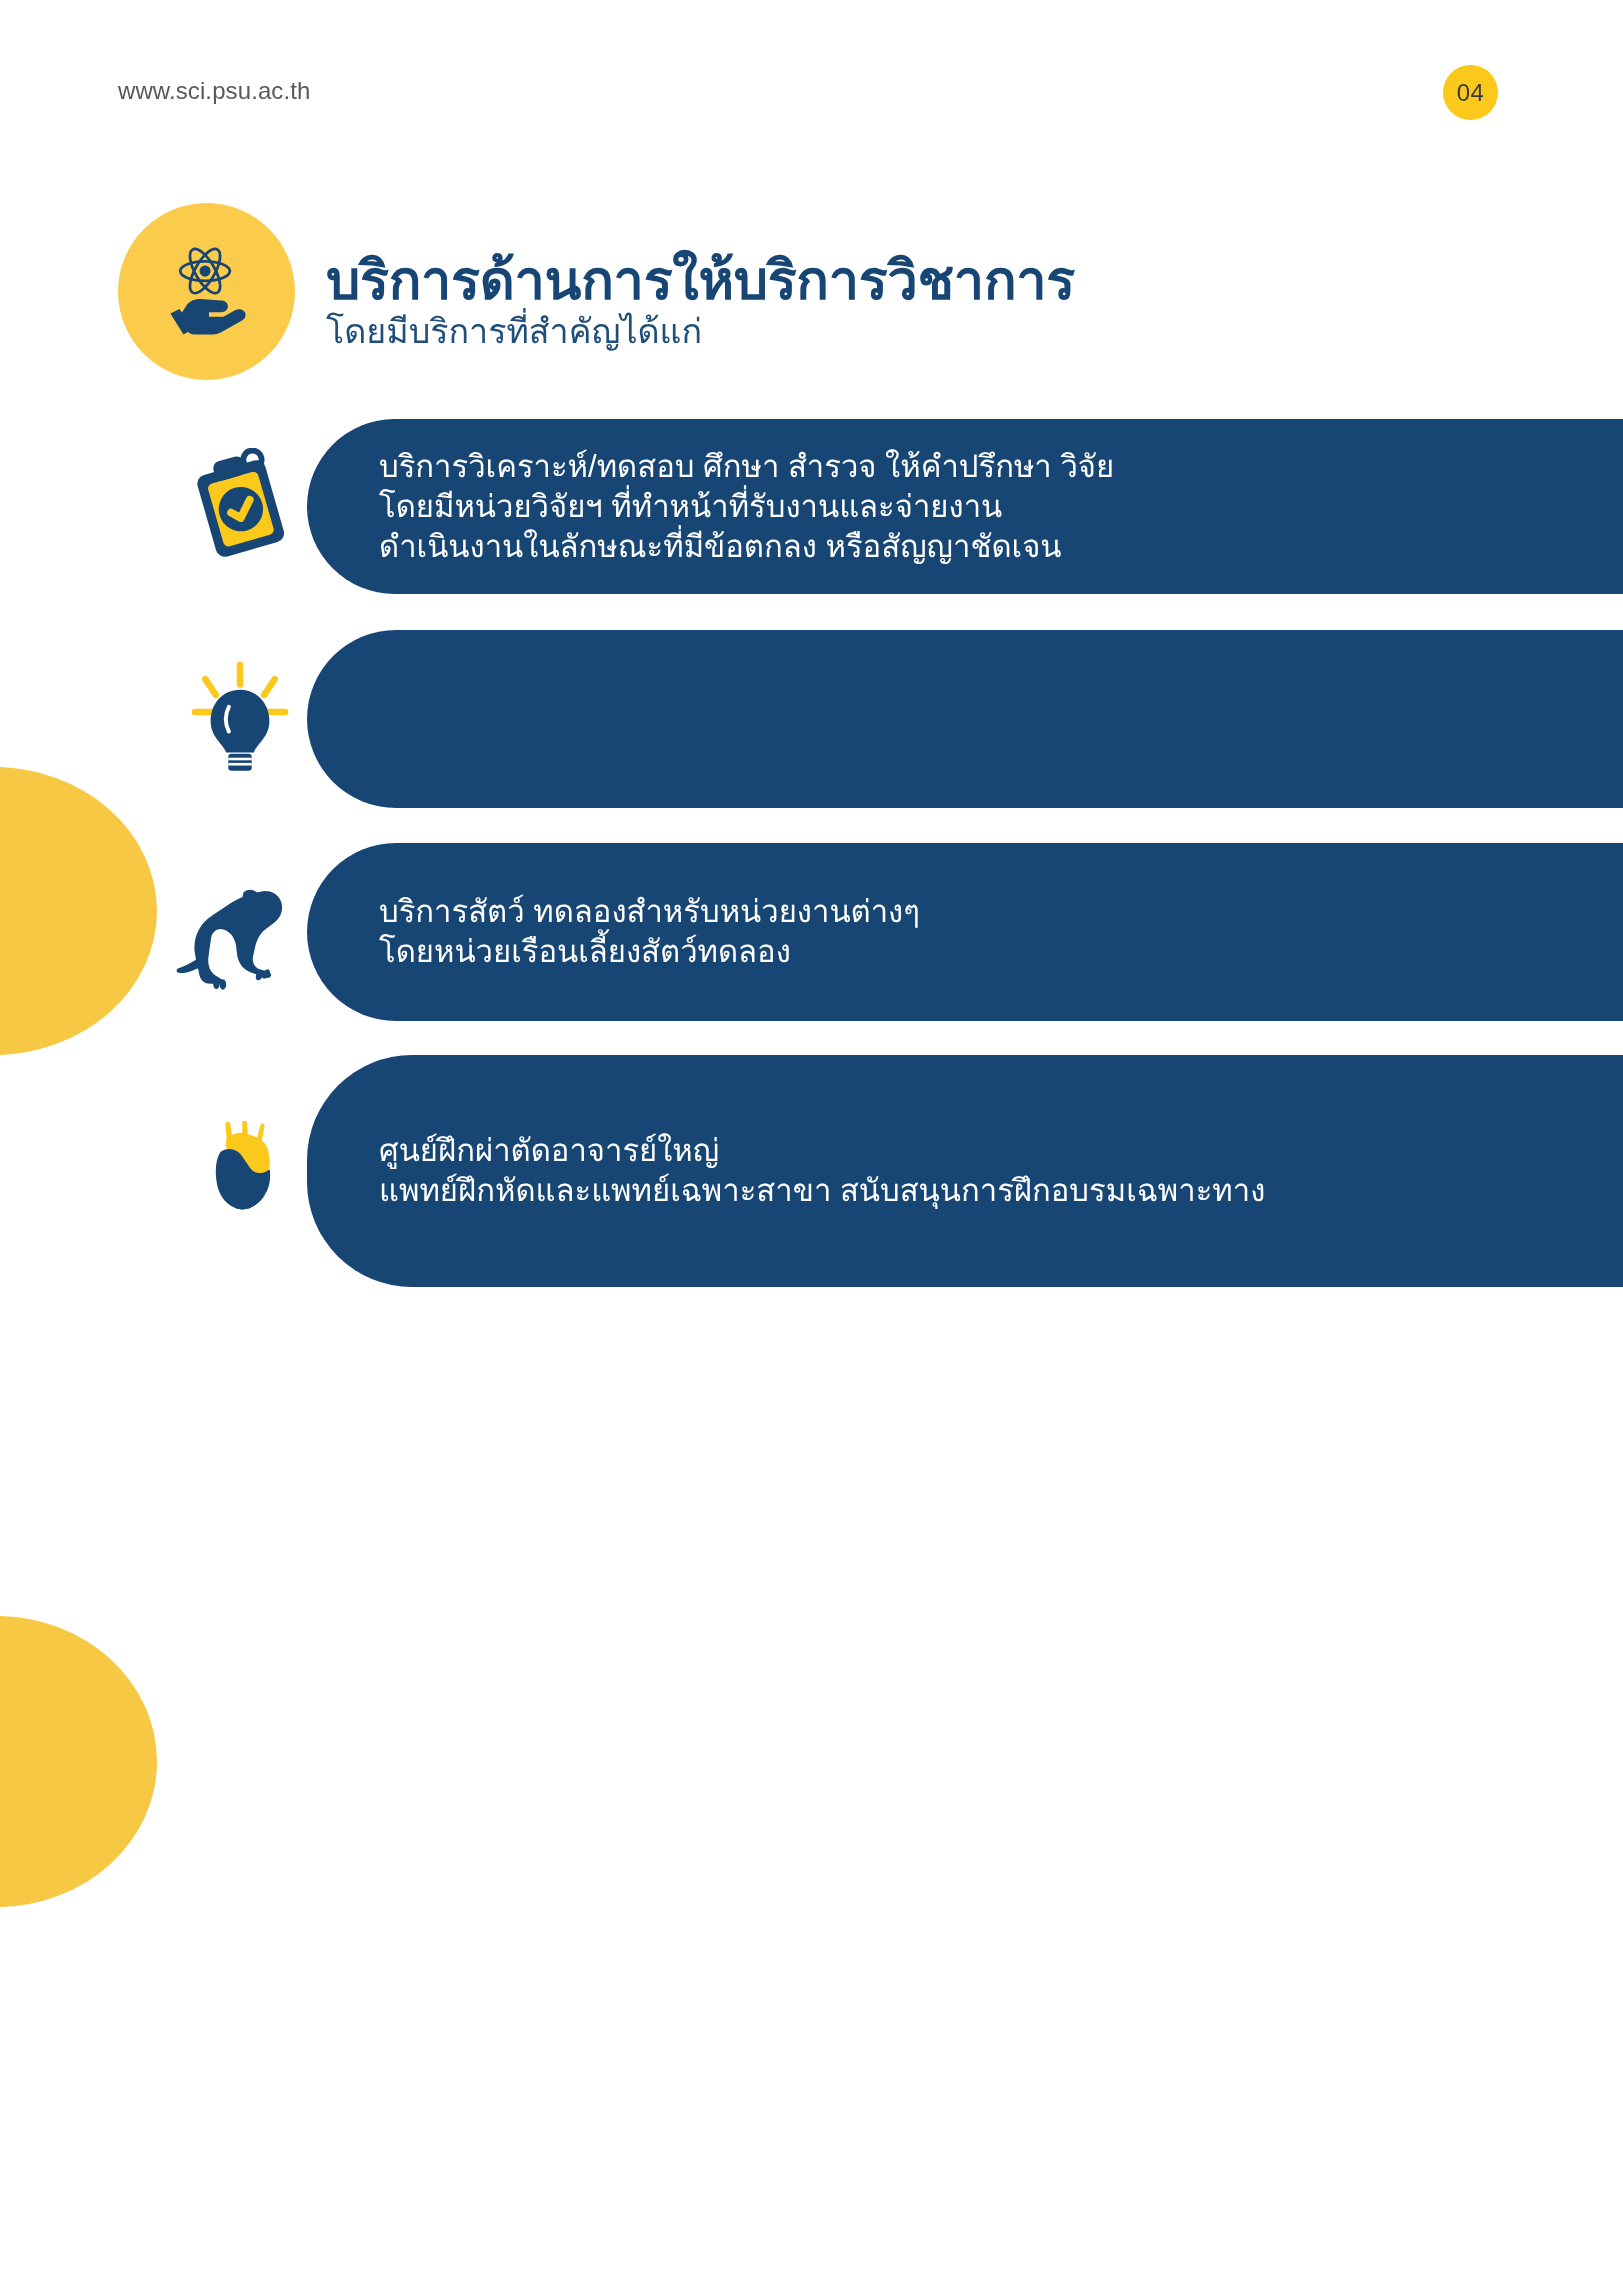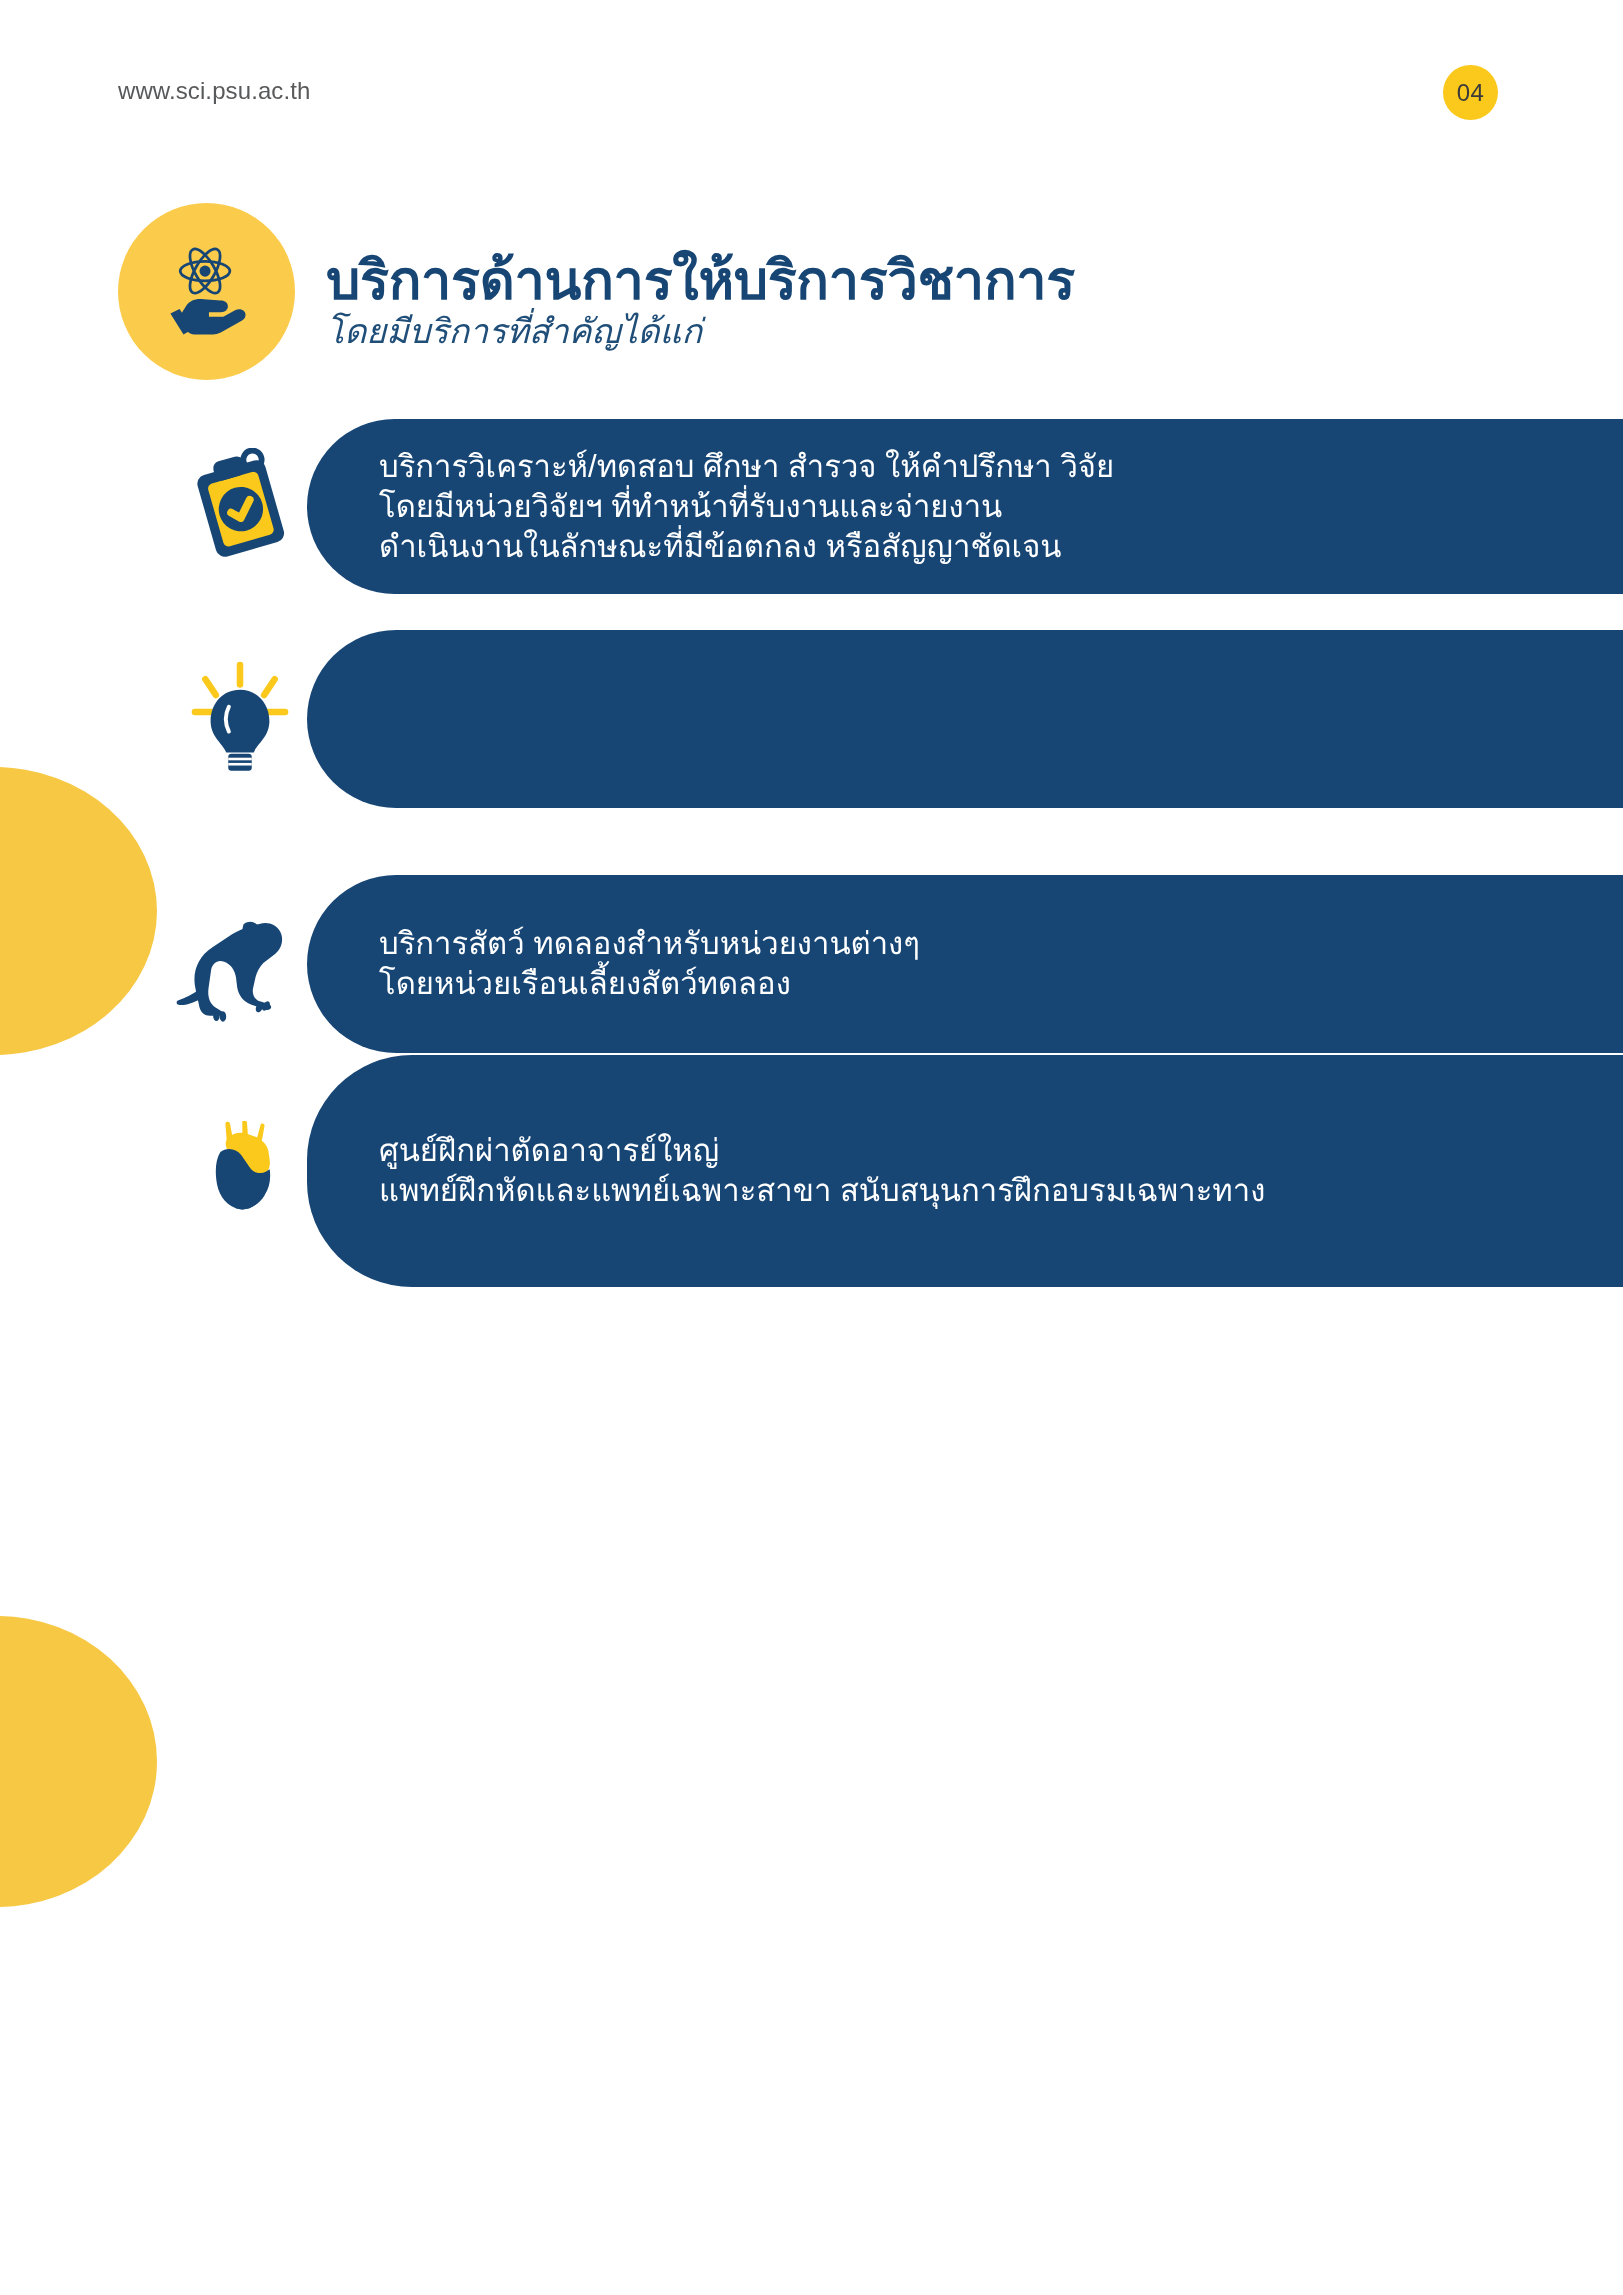--- a/index.html
+++ b/index.html
@@ -110,21 +110,20 @@
     line-height: 1.02;
     white-space: nowrap;
     letter-spacing: -0.3px;
   }
   #section-subtitle {
     margin-top: 5px;
     font-size: 34px;
     color: #1F4E79;
     line-height: 1.1;
     white-space: nowrap;
-    font-style: italic;
   }
 
   
   .service-row {
     position: absolute;
     left: 0;
     width: 1624px;
     z-index: 4;
   }
   .service-icon {
@@ -160,21 +159,21 @@
     font-size: 31px;
     line-height: 1.30;
   }
   .service-text .line {
     white-space: nowrap;
   }
 
   
   #service-row-1 { top: 419px;  height: 175px; }
   #service-row-2 { top: 630px;  height: 178px; }
-  #service-row-3 { top: 843px; height: 178px; margin-top: 32px; }
+  #service-row-3 { top: 843px; height: 178px; }
   #service-row-4 { top: 1055px; height: 232px; }
 
   #service-row-1 .service-icon { left: 171px; }
   #service-row-2 .service-icon { left: 171px; }
   #service-row-3 .service-icon { left: 165px; }
   #service-row-4 .service-icon { left: 181px; }
 </style>
 </head>
 <body>
 

